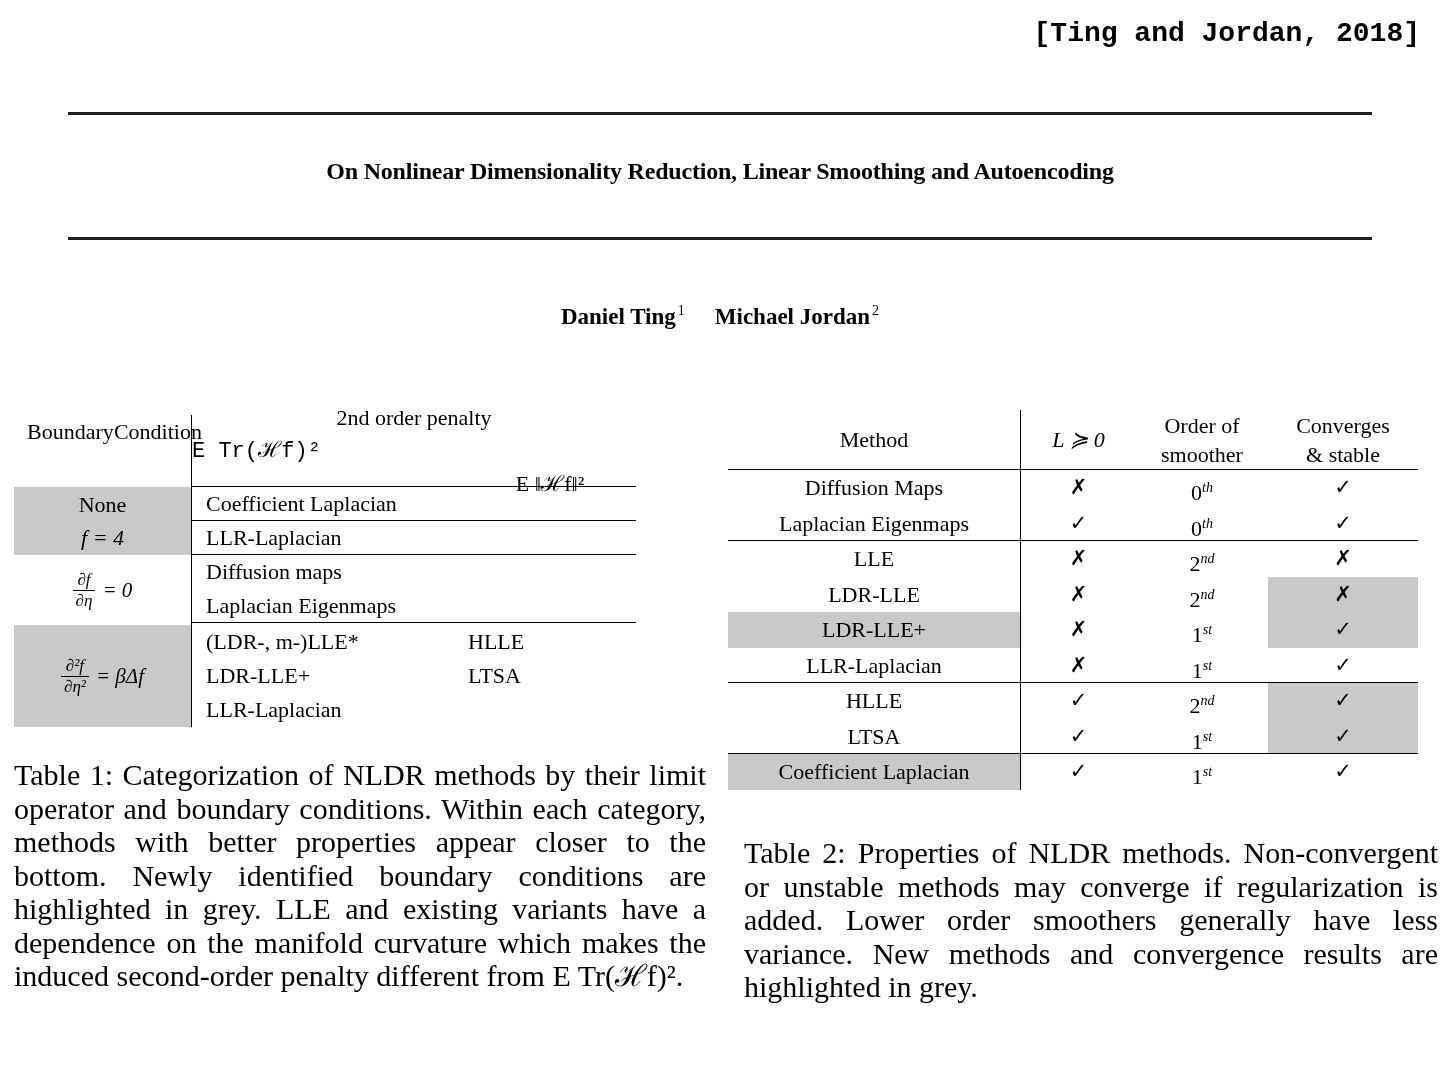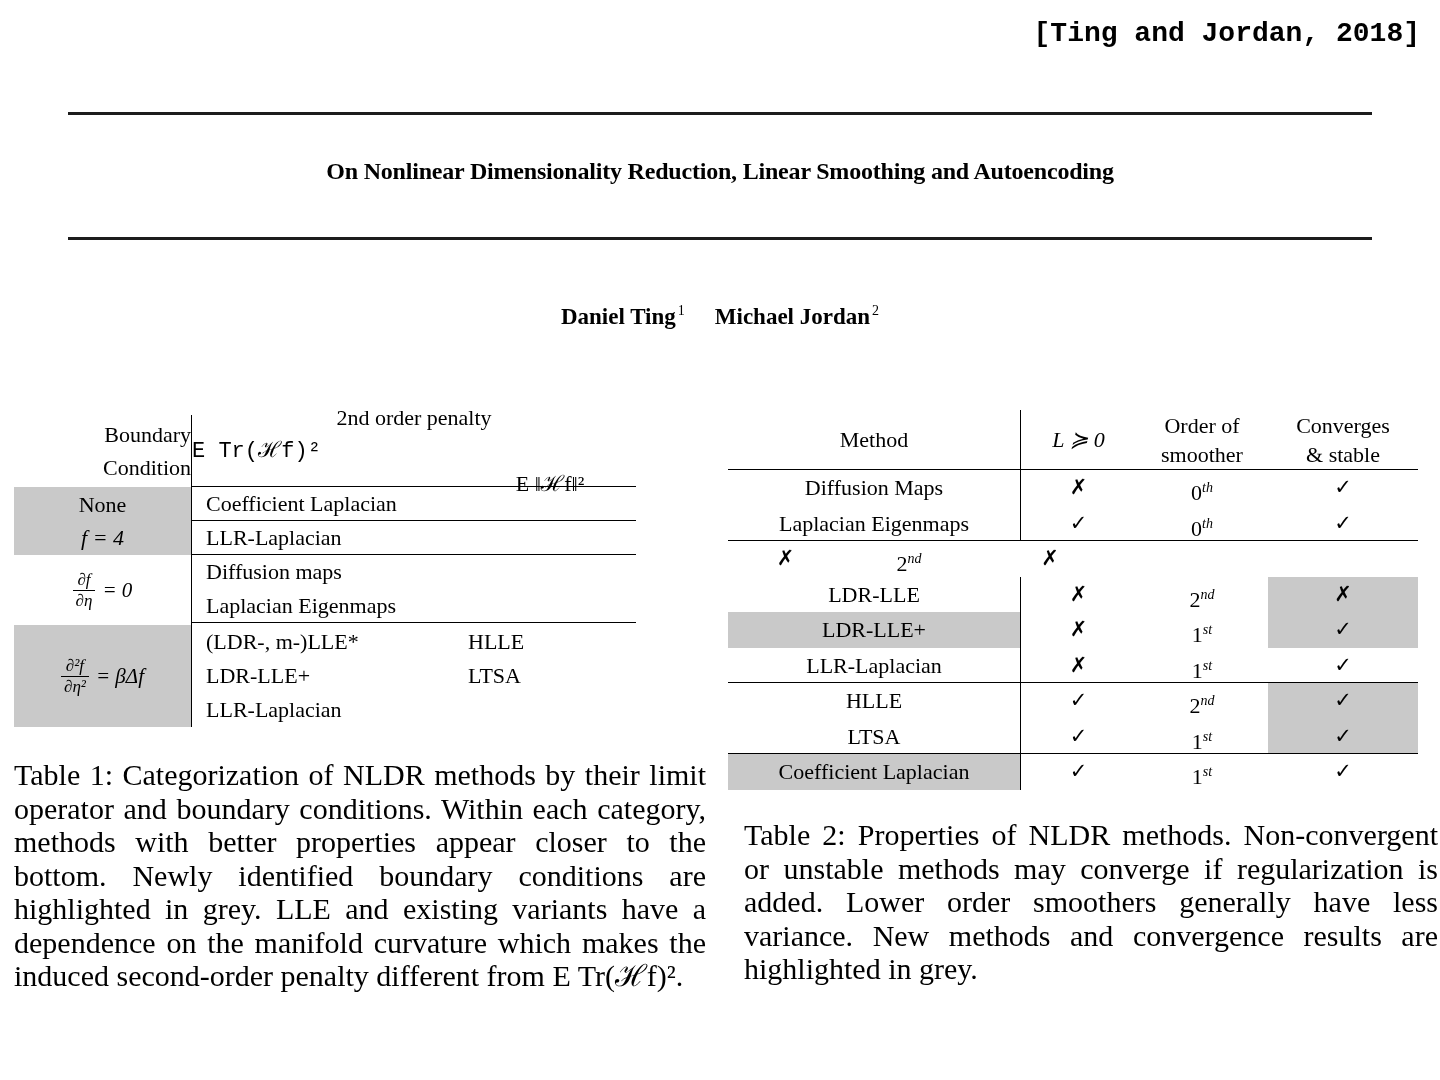--- a/index.html
+++ b/index.html
@@ -29,21 +29,21 @@
     text-align:center; font-size:23px; font-weight:bold;
   }
   .authors sup { font-size:14px; font-weight:normal; padding-left:2px; }
   .author-gap { display:inline-block; width:30px; }
 
   
   .t1 { position:absolute; left:14px; top:415px; width:622px; font-size:22px; }
   .t1-row { display:flex; align-items:stretch; }
   .t1-bcol { width:178px; border-right:1.5px solid #000; display:flex; }
   .t1-mcol { width:444px; }
-  .t1-bhead { flex-direction:column; justify-content:center; padding-left:24px; line-height:33px;align-items:flex-end; }
+  .t1-bhead { flex-direction:row; justify-content:center; padding-left:24px; line-height:33px; }
   .t1-header { height:72px; }
   .t1-header .t1-mcol { border-bottom:1.5px solid #000; display:flex; flex-direction:column; justify-content:center; }
   .t1-ptitle { text-align:center; line-height:34px; }
   .t1-pcols { display:flex; line-height:34px; }
   .t1-pcolA { width:272px; text-align:left;font-family:Liberation Mono, monospace; }
   .t1-pcolB { width:172px; text-align:center;margin-top:32px; }
   .t1-bcell { flex:1; display:flex; flex-direction:column; justify-content:center; align-items:center; line-height:33px; }
   .t1-bcell.hrow { flex-direction:row; gap:7px; }
   .greybg { background:#c9c9c9; }
   .t1-subrow { display:flex; height:34px; line-height:34px; }
@@ -54,21 +54,21 @@
   .frac { display:inline-flex; flex-direction:column; font-size:17px; line-height:1.15; text-align:center; vertical-align:middle; }
   .frac .num { border-bottom:1.3px solid #000; padding:0 3px; }
   .frac .den { padding:0 3px; }
   .beq { font-size:21px; }
 
   .caption {
     position:absolute; font-size:30px; line-height:33.5px;
     text-align:justify;
   }
   .caption-1 { left:14px; top:758px; width:692px; }
-  .caption-2 { left:744px; top:818px; width:694px; }
+  .caption-2 { left:744px; top:836px; width:694px; }
 
   
   .t2 { position:absolute; left:728px; top:410px; width:690px; font-size:22px; }
   .t2-hrow { display:flex; align-items:stretch; border-bottom:1.5px solid #000; height:60px; }
   .t2-row { display:flex; align-items:stretch; height:35.5px; line-height:35.5px; }
   .t2-row.rule-after { border-bottom:1.5px solid #000; }
   .t2-method { width:293px; text-align:center; border-right:1.5px solid #000; }
   .t2-psd { width:115px; text-align:center; }
   .t2-order { width:132px; text-align:center; }
   .t2-conv { width:150px; text-align:center; }
@@ -203,20 +203,21 @@
   </div>
 
   <div class="t2-row rule-after">
     <div class="t2-method">Laplacian Eigenmaps</div>
     <div class="t2-psd mark">✓</div>
     <div class="t2-order"><span>0</span><sup>th</sup></div>
     <div class="t2-conv mark">✓</div>
   </div>
 
   <div class="t2-row">
+    <div class="t2-method">LLE</div>
     <div class="t2-psd mark">✗</div>
     <div class="t2-order"><span>2</span><sup>nd</sup></div>
     <div class="t2-conv mark">✗</div>
   </div>
 
   <div class="t2-row">
     <div class="t2-method">LDR-LLE</div>
     <div class="t2-psd mark">✗</div>
     <div class="t2-order"><span>2</span><sup>nd</sup></div>
     <div class="t2-conv mark greybg">✗</div>

